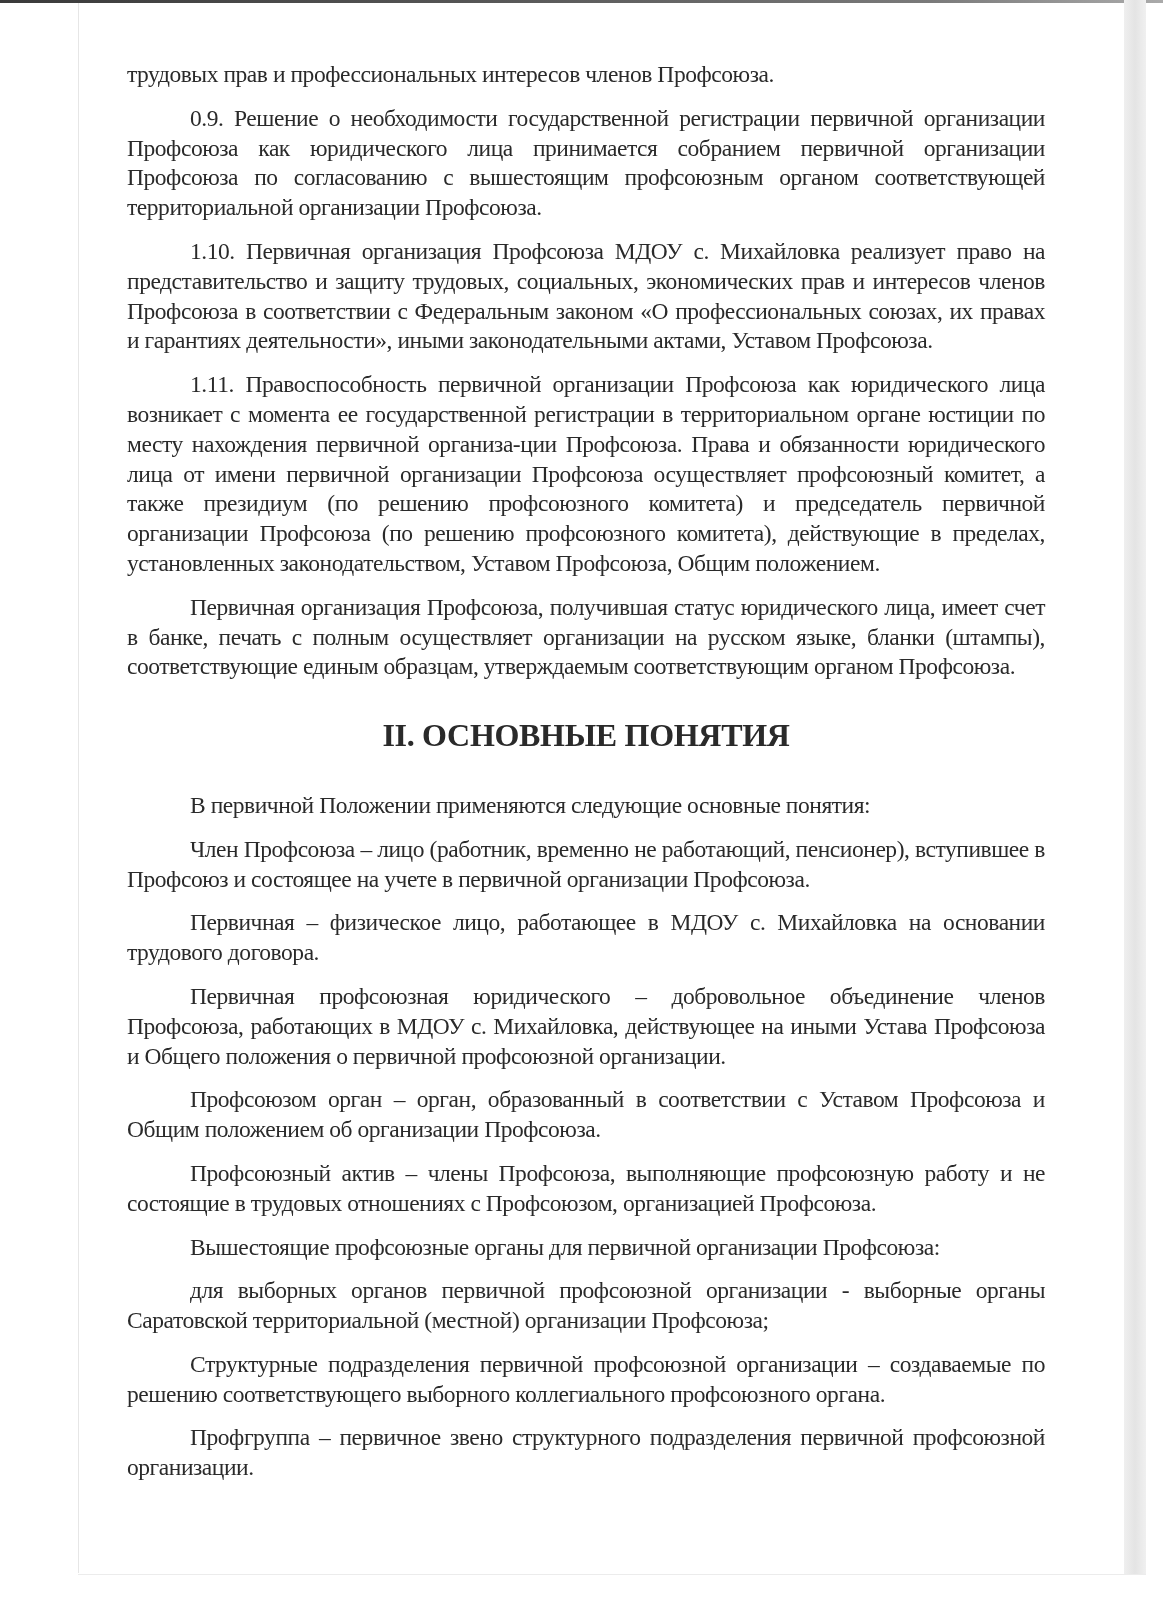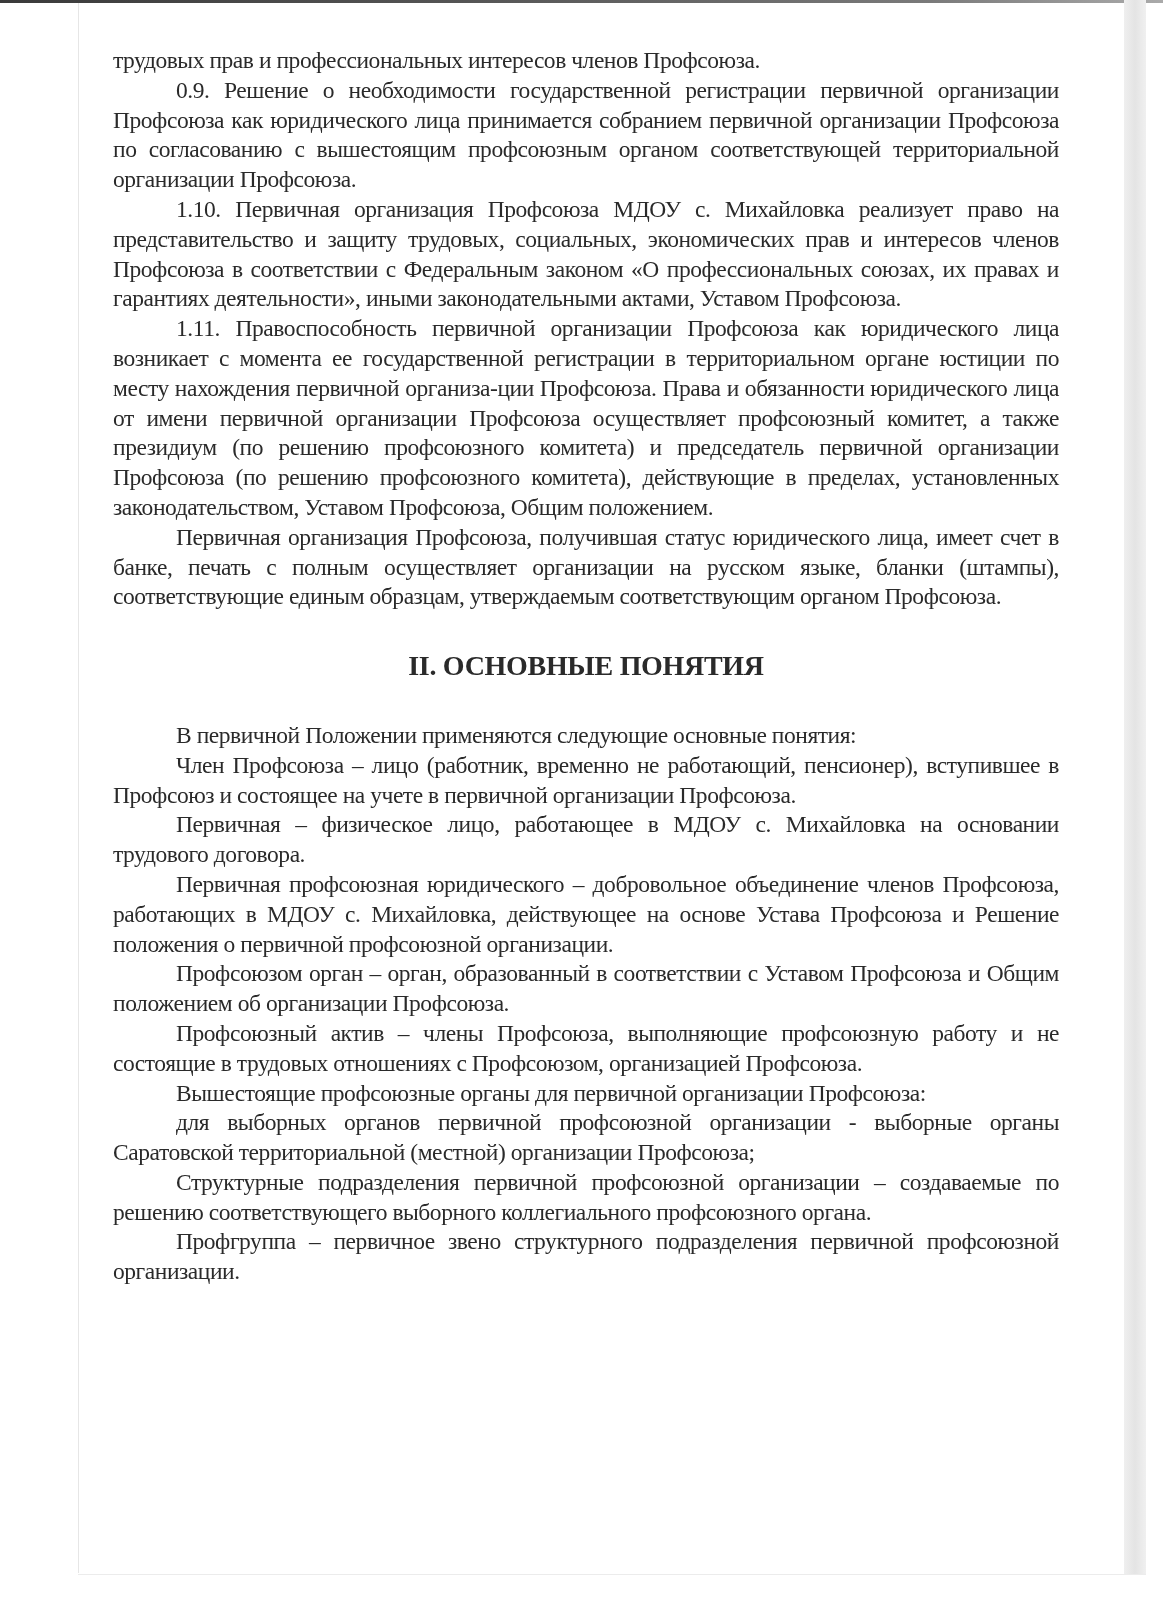--- a/index.html
+++ b/index.html
@@ -42,29 +42,29 @@
     .doc {
       position: absolute;
       left: 113px;
       top: 46px;
       width: 946px;
       font-size: 23.5px;
       line-height: 29.8px;
       letter-spacing: -0.45px;
     }
     .p {
-      margin: 0;
+      margin: 14px;
       text-align: justify;
     }
     .indent { text-indent: 63px; }
     .term { font-weight: normal; }
     .heading {
       text-align: center;
       font-weight: bold;
-      font-size: 28px;
+      font-size: 32px;
       margin: 39px 0 40px 0;
       letter-spacing: -0.3px;
     }
   </style>
 </head>
 <body>
 
 <div class="scan-top-edge"></div>
 <div class="page-left-edge"></div>
 <div class="page-right-strip"></div>
@@ -88,21 +88,21 @@
 
   <p class="p indent">
     <span class="term">Член Профсоюза</span><span> – лицо (работник, временно не работающий, пенсионер), вступившее в Профсоюз и состоящее на учете в первичной организации Профсоюза.</span>
   </p>
 
   <p class="p indent">
     <span class="term">Первичная</span><span> – физическое лицо, работающее в МДОУ с. Михайловка на основании трудового договора.</span>
   </p>
 
   <p class="p indent">
-    <span class="term">Первичная профсоюзная юридического</span><span> – добровольное объединение членов Профсоюза, работающих в МДОУ с. Михайловка, действующее на основе Устава Профсоюза и Решение положения о первичной профсоюзной организации.</span>
+    <span class="term">Первичная профсоюзная юридического</span><span> – добровольное объединение членов Профсоюза, работающих в МДОУ с. Михайловка, действующее на иными Устава Профсоюза и Общего положения о первичной профсоюзной организации.</span>
   </p>
 
   <p class="p indent">
     <span class="term">Профсоюзом орган</span><span> – орган, образованный в соответствии с Уставом Профсоюза и Общим положением об организации Профсоюза.</span>
   </p>
 
   <p class="p indent">
     <span class="term">Профсоюзный актив</span><span> – члены Профсоюза, выполняющие профсоюзную работу и не состоящие в трудовых отношениях с Профсоюзом, организацией Профсоюза.</span>
   </p>
 

